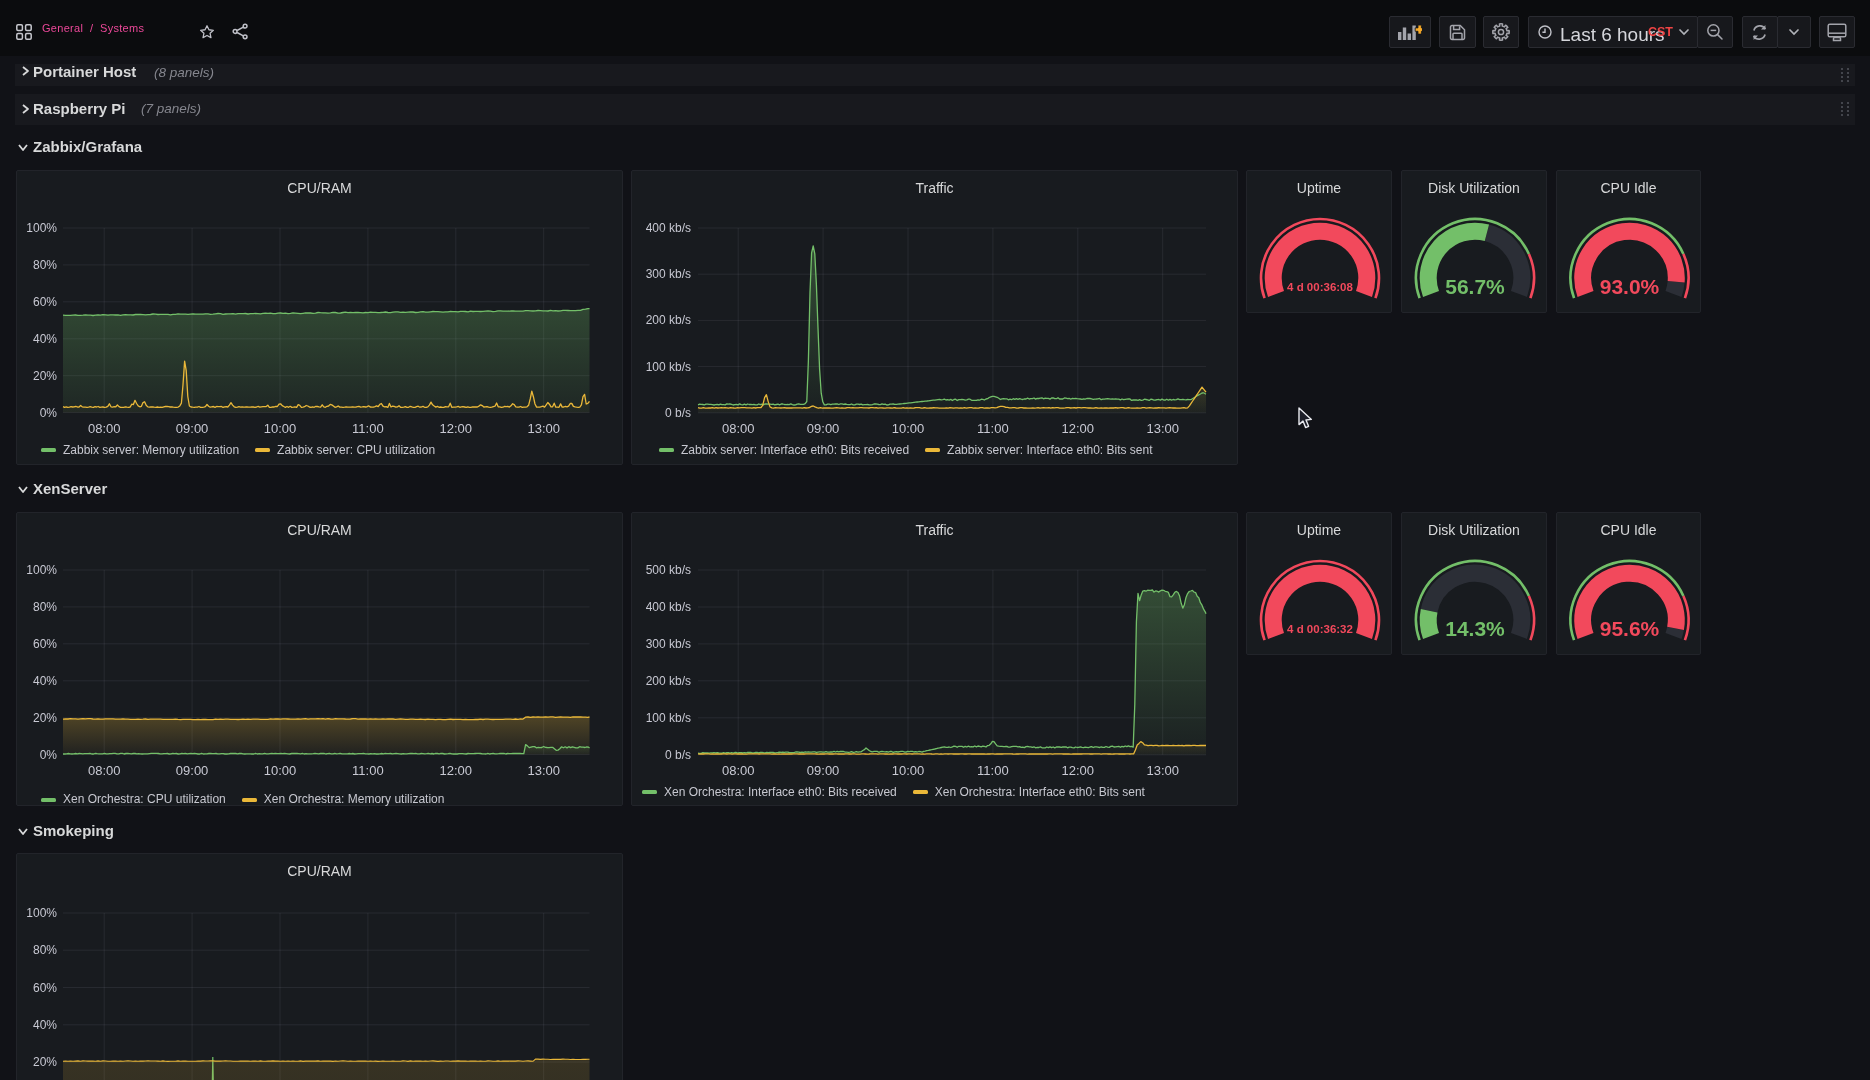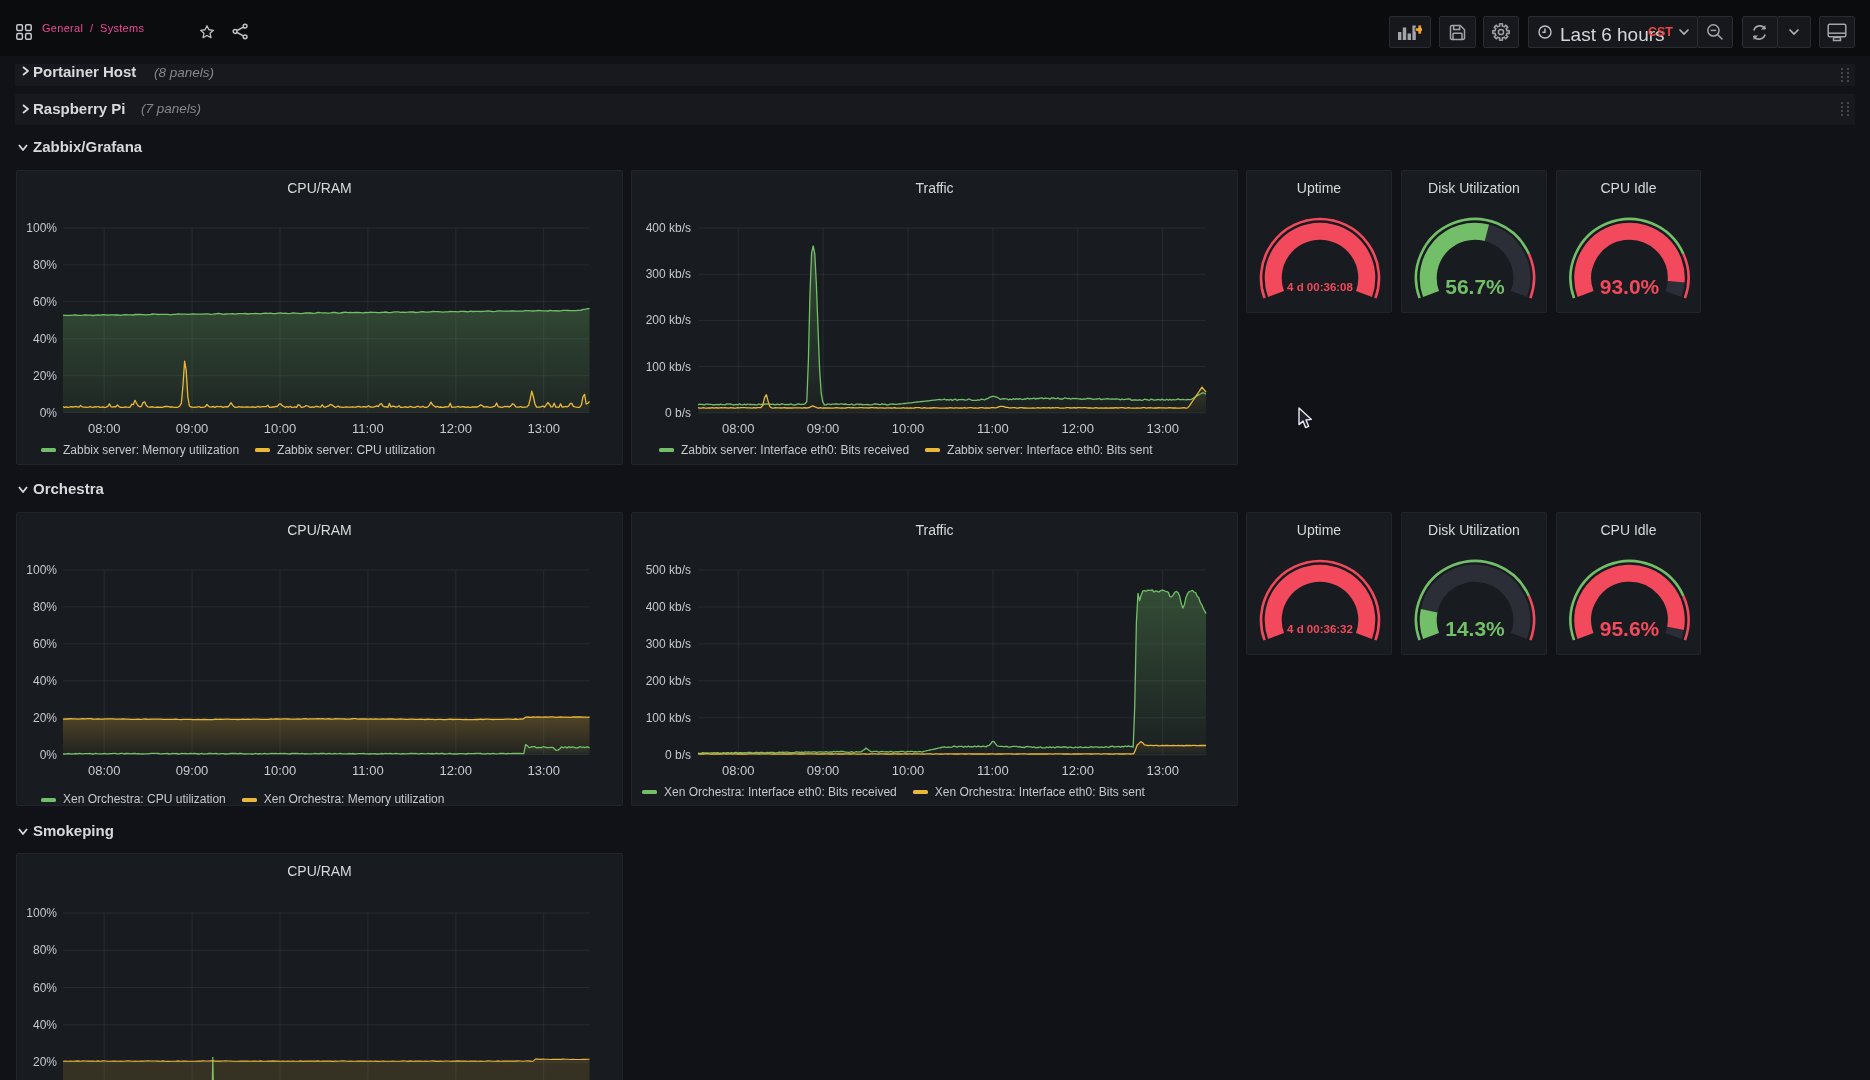--- a/index.html
+++ b/index.html
@@ -102,21 +102,21 @@
     <circle cx="2" cy="14" r="1.1" fill="#4f5158"></circle>
     <circle cx="8" cy="14" r="1.1" fill="#4f5158"></circle>
   </svg>
 <svg class="abs" style="left:17px;top:141px" width="12" height="12" viewBox="0 0 12 12">
     <path d="M2 4 L6 9 L10 4" fill="none" stroke="#d8d9da" stroke-width="1.8" stroke-linejoin="round"></path>
   </svg>
 <div class="sechead" style="left:33px;top:137.5px;">Zabbix/Grafana</div>
 <svg class="abs" style="left:17px;top:483px" width="12" height="12" viewBox="0 0 12 12">
     <path d="M2 4 L6 9 L10 4" fill="none" stroke="#d8d9da" stroke-width="1.8" stroke-linejoin="round"></path>
   </svg>
-<div class="sechead" style="left:33px;top:479.5px;">Orchestra</div>
+<div class="sechead" style="left:33px;top:479.5px;">XenServer</div>
 <svg class="abs" style="left:17px;top:825px" width="12" height="12" viewBox="0 0 12 12">
     <path d="M2 4 L6 9 L10 4" fill="none" stroke="#d8d9da" stroke-width="1.8" stroke-linejoin="round"></path>
   </svg>
 <div class="sechead" style="left:33px;top:821.5px;text-align:right;">Smokeping</div>
 <div class="panel" style="left:16px;top:170px;width:607px;height:295px;">
     <div class="ptitle">CPU/RAM</div>
     <svg width="607" height="295" style="position:absolute;left:0;top:0">
       <defs>
         <linearGradient id="ga0" x1="0" y1="0" x2="0" y2="1">
           <stop offset="0" stop-color="#73bf69" stop-opacity="0.27"></stop>

